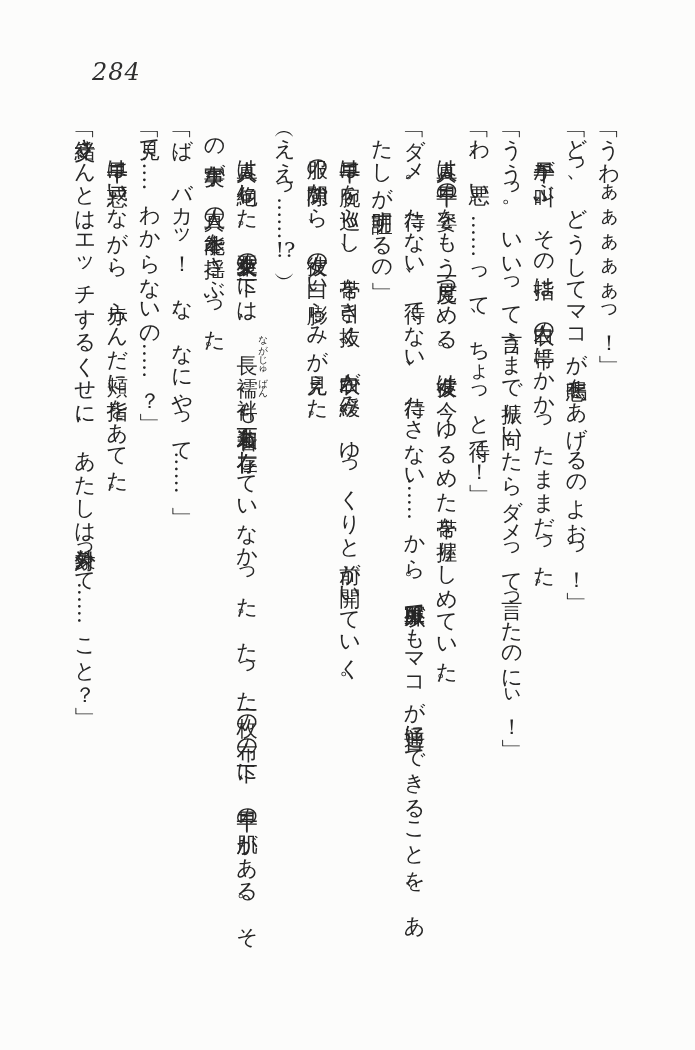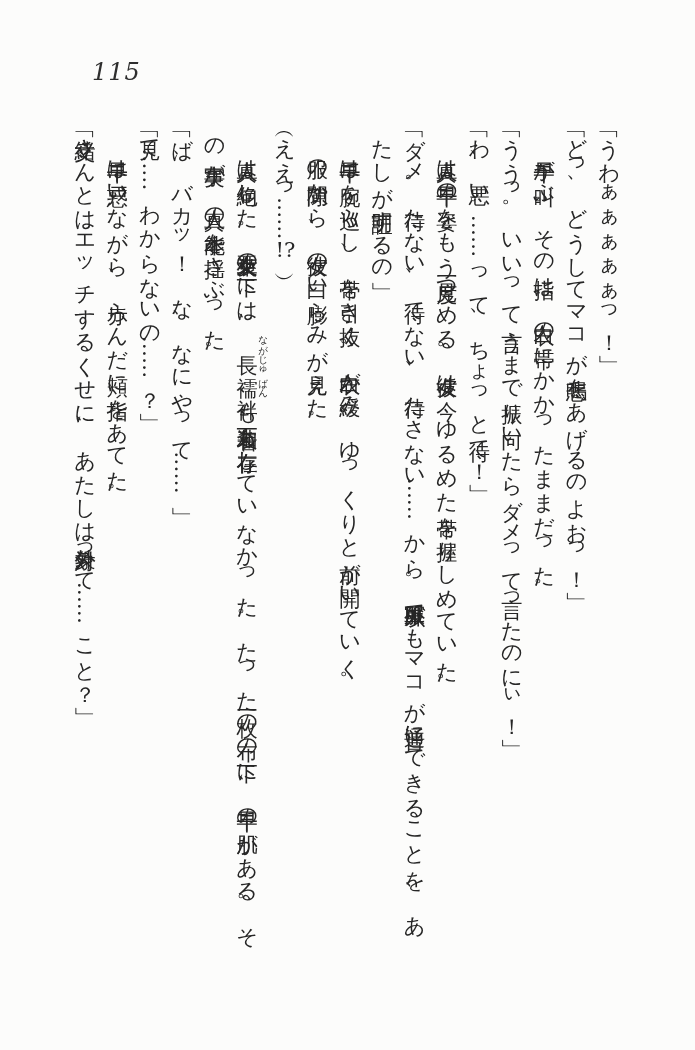--- a/index.html
+++ b/index.html
@@ -36,21 +36,21 @@
   .para { margin: 0; padding: 0; }
   .para.indent { text-indent: 1em; }
   ruby { ruby-position: over; }
   rt { font-size: 9.5px; letter-spacing: 0; }
   .tcy { text-combine-upright: all; }
 </style>
 </head>
 <body>
 
 <div class="page" style="background: rgb(252, 252, 251);">
-  <div class="page-number" style="color: rgb(46, 46, 46);">115</div>
+  <div class="page-number" style="color: rgb(46, 46, 46);">284</div>
   <div class="text-block" style="color: rgb(38, 38, 38);">
       <p class="para">「うわぁぁぁぁぁっ！」</p>
       <p class="para">「どっ、どうしてマコが悲鳴をあげるのよおっ！」</p>
       <p class="para indent">千早が叫ぶ。その指は、白衣の帯にかかったままだった。</p>
       <p class="para">「ううっ。いいって言うまで振り向いたらダメって言ったのにぃ！」</p>
       <p class="para">「わ、悪い。……って、ちょっと待て！」</p>
       <p class="para indent">真人は千早の姿をもう一度見つめる。彼女は今、ゆるめた帯を握りしめていた。</p>
       <p class="para">「ダメ。待たない、待てない、待たさない……から。軍服以外でもマコが普通にできることを、あたしが証明するの」</p>
       <p class="para indent">千早は腕を巡らし、帯を引き抜く。白衣が緩み、ゆっくりと前が開いていく。</p>
       <p class="para indent">服の隙間から、彼女の白い膨らみが見えた。</p>

